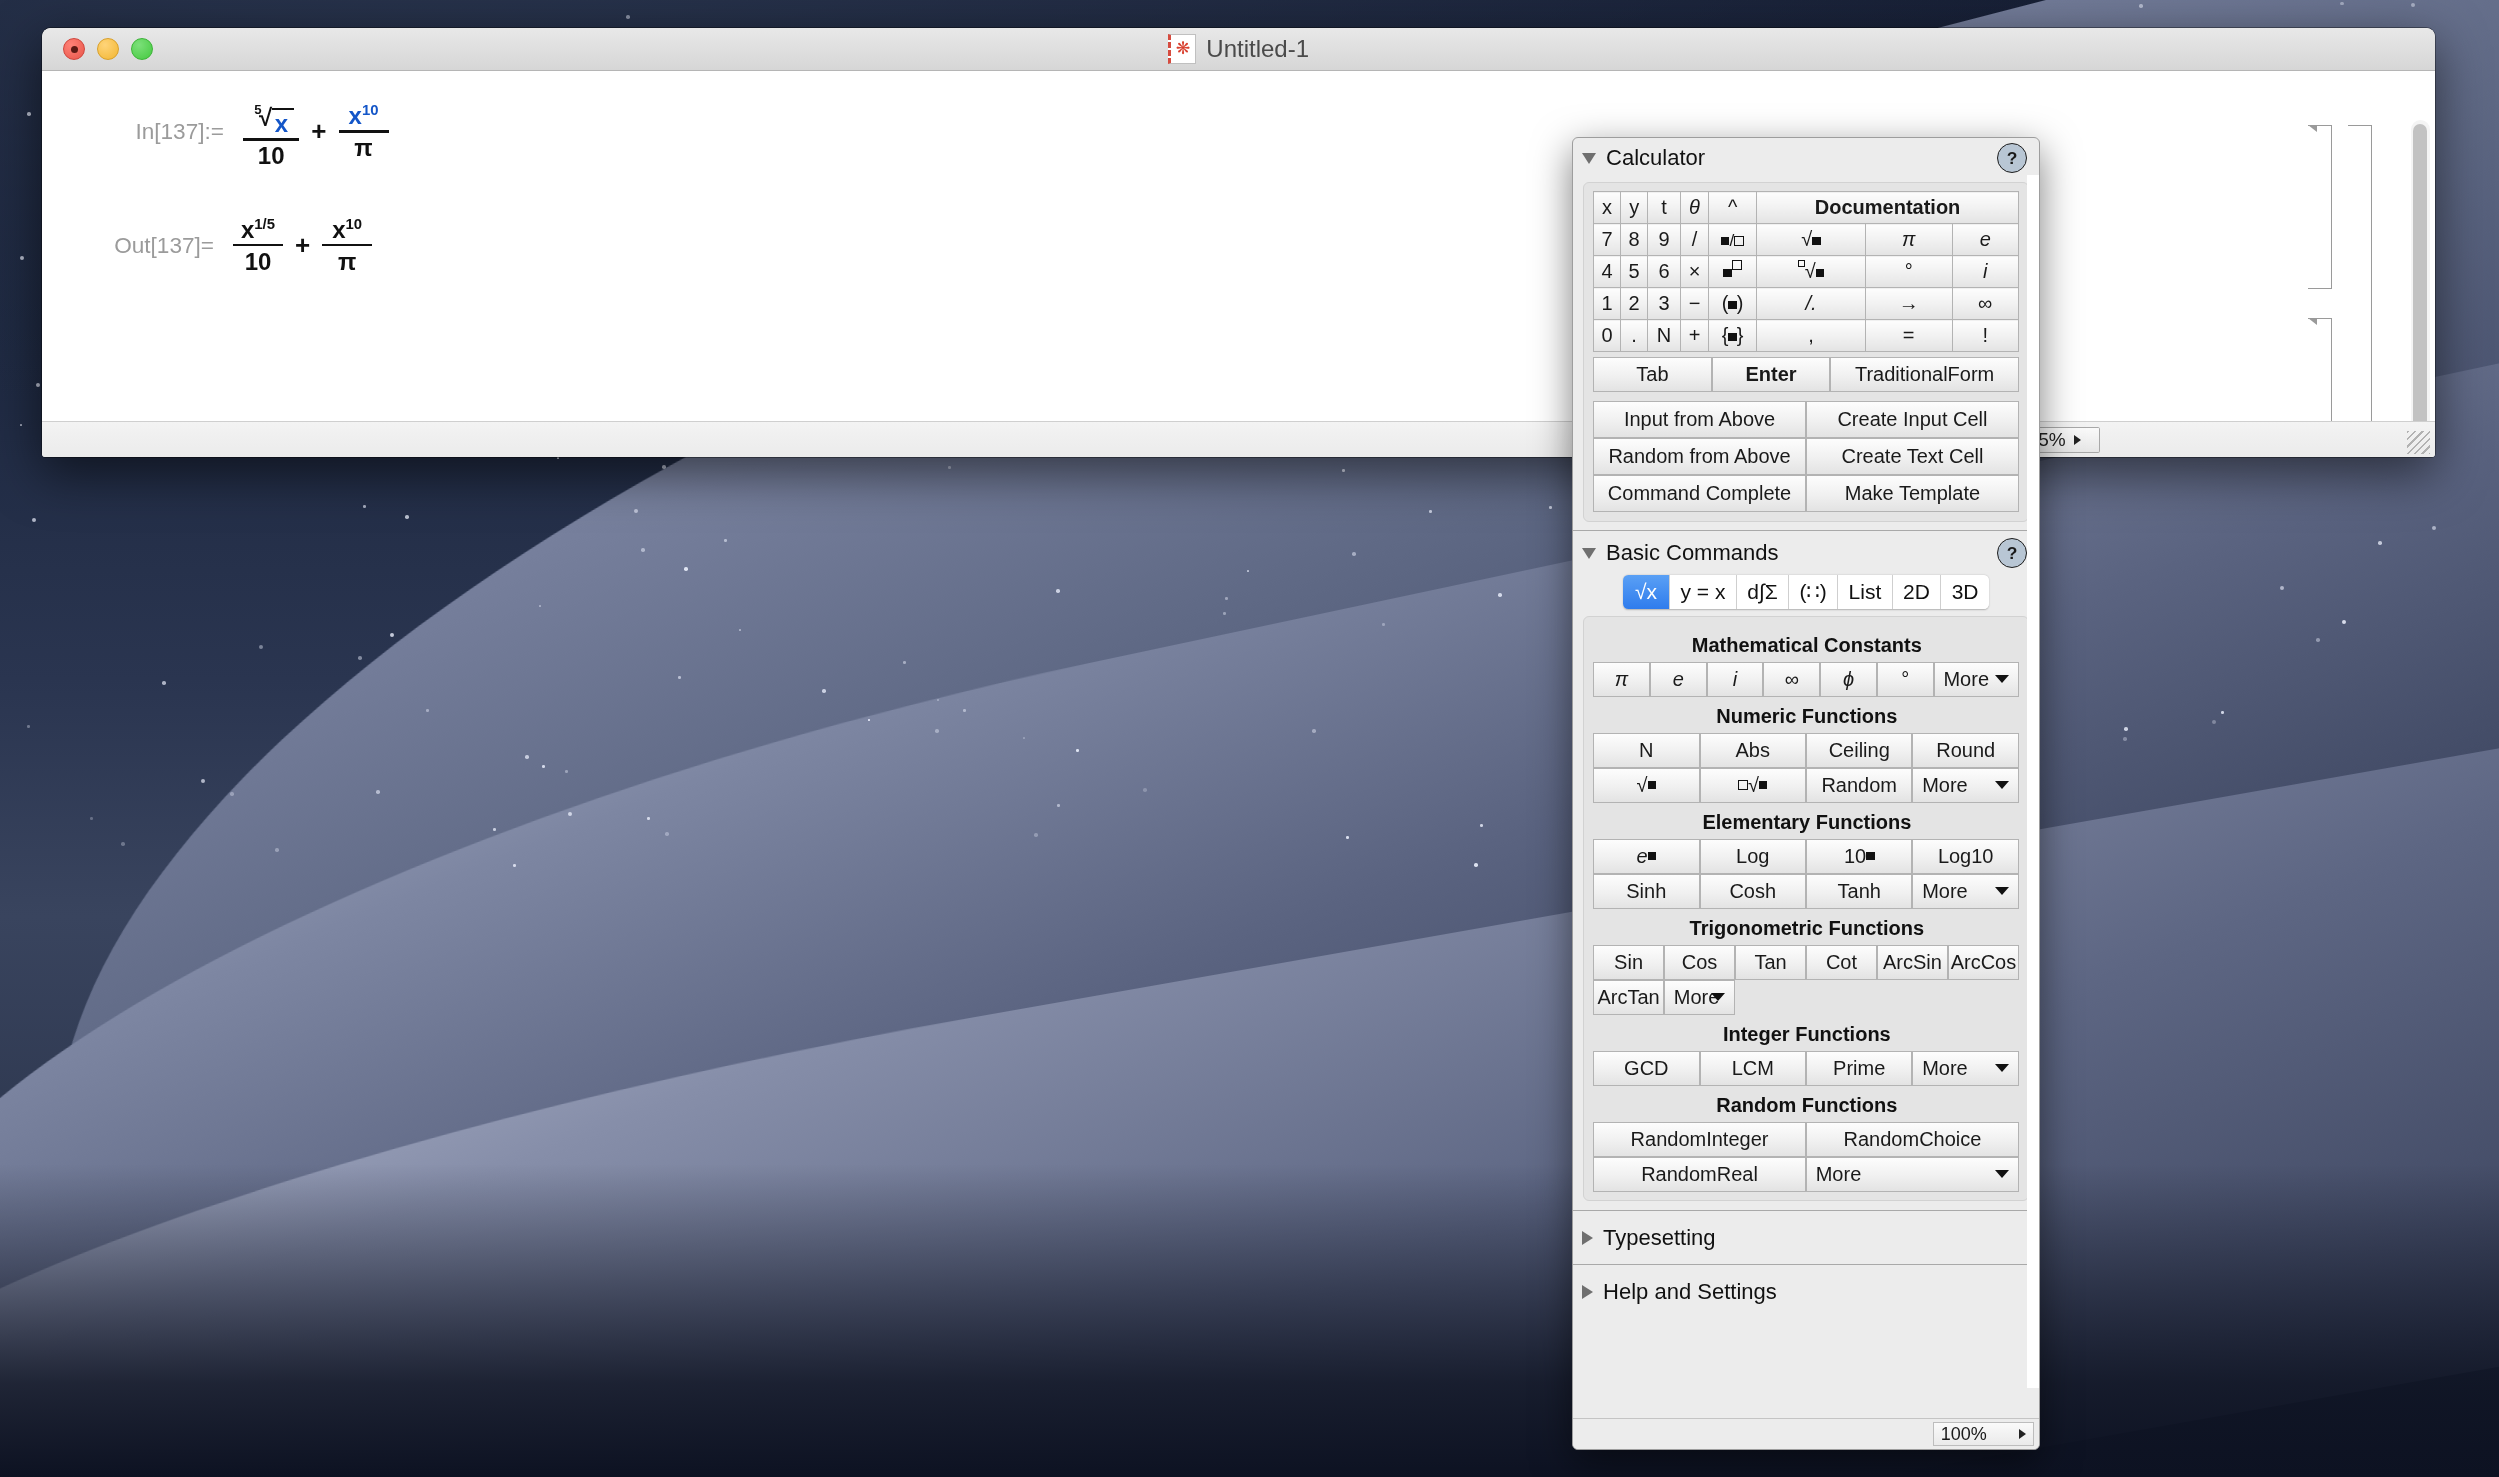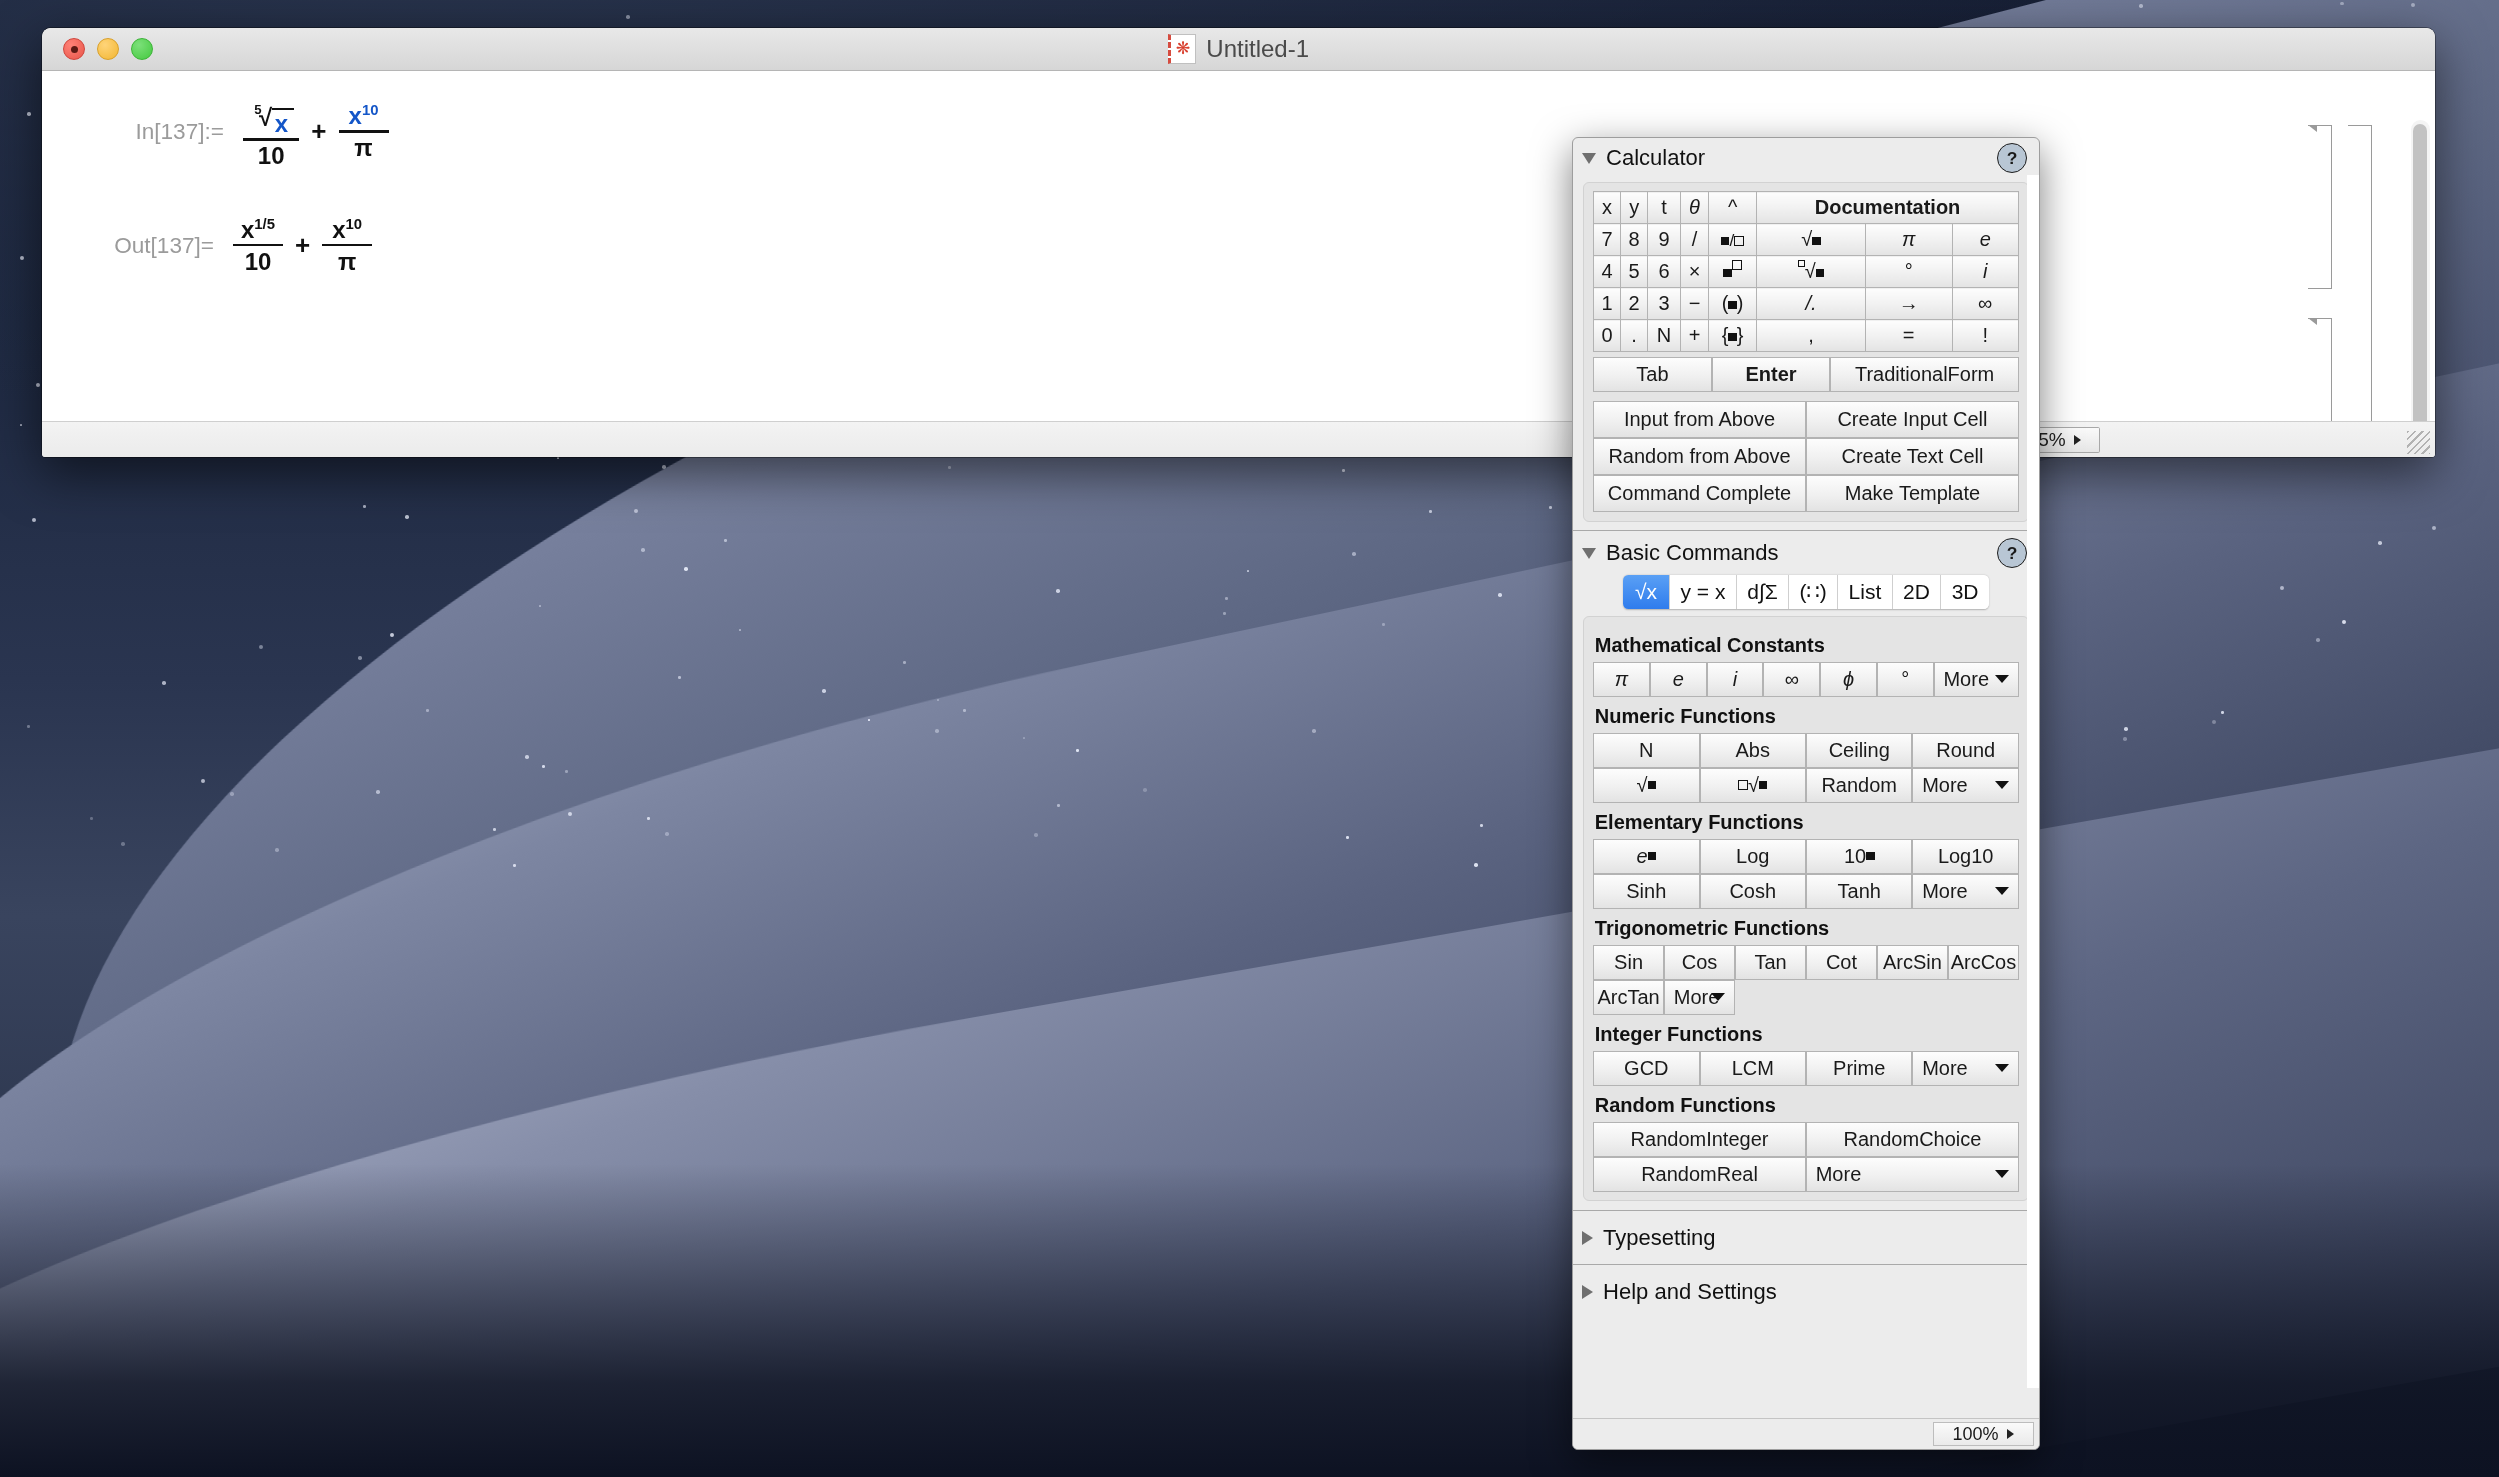--- a/index.html
+++ b/index.html
@@ -168,39 +168,39 @@
     flex:1;border:0.9px solid #b3b3b3;text-align:center;font-size:20px;height:33px;
     background:linear-gradient(180deg,#fdfdfd 0%,#f0f0f0 55%,#e3e3e3 100%);
     display:flex;align-items:center;justify-content:center;color:#1a1a1a;
   }
   .bigrows{margin-top:8.7px;display:grid;grid-template-columns:1fr 1fr;gap:0;}
   .bigrows .b{
     border:0.9px solid #b3b3b3;text-align:center;font-size:20px;height:35px;
     background:linear-gradient(180deg,#fdfdfd 0%,#f0f0f0 55%,#e3e3e3 100%);
     display:flex;align-items:center;justify-content:center;color:#1a1a1a;
   }
-  .grp-title{font-size:20px;font-weight:700;color:#111;margin:8.7px 0 4.3px 1.7px;}
+  .grp-title{font-size:20px;font-weight:700;color:#111;margin:8.7px 0 4.3px 1.7px;text-align:center;}
   .grid{display:grid;gap:0;}
   .cellbtn{
     border:0.9px solid #b3b3b3;height:33px;
     background:linear-gradient(180deg,#fdfdfd 0%,#f0f0f0 55%,#e3e3e3 100%);
     display:flex;align-items:center;justify-content:center;
     font-size:20px;color:#1a1a1a;position:relative;
   }
   .cellbtn.it{font-style:italic;}
   .cellbtn .dd{position:absolute;right:8.7px;width:0;height:0;
     border-top:8.7px solid #111;border-left:7px solid transparent;border-right:7px solid transparent;}
   .sep{height:0.9px;background:#a9a9a9;margin:1.7px 0;}
   .pal-status{
     flex:none;height:30px;background:#ececec;border-top:0.9px solid #c4c4c4;
     display:flex;align-items:center;justify-content:flex-end;padding-right:5.2px;
   }
   .pal-zoom{
     height:22.6px;min-width:85px;padding:0 7px;background:linear-gradient(180deg,#fafafa,#eaeaea);
-    border:0.9px solid #bdbdbd;display:flex;align-items:center;justify-content:center;gap:8.7px;
+    border:0.9px solid #bdbdbd;display:flex;align-items:center;justify-content:space-between;gap:8.7px;
     font-size:18px;color:#1a1a1a;
   }
   .pal-right-edge{position:absolute;right:0;top:37px;bottom:30px;width:12px;background:#fff;}
   .sqbox{display:inline-block;width:.42em;height:.42em;background:#111;vertical-align:middle;}
   .sqopen{display:inline-block;width:.40em;height:.40em;border:1.3px solid #111;vertical-align:middle;}
 </style>
 </head>
 <body>
 
 <div id="desktop">

